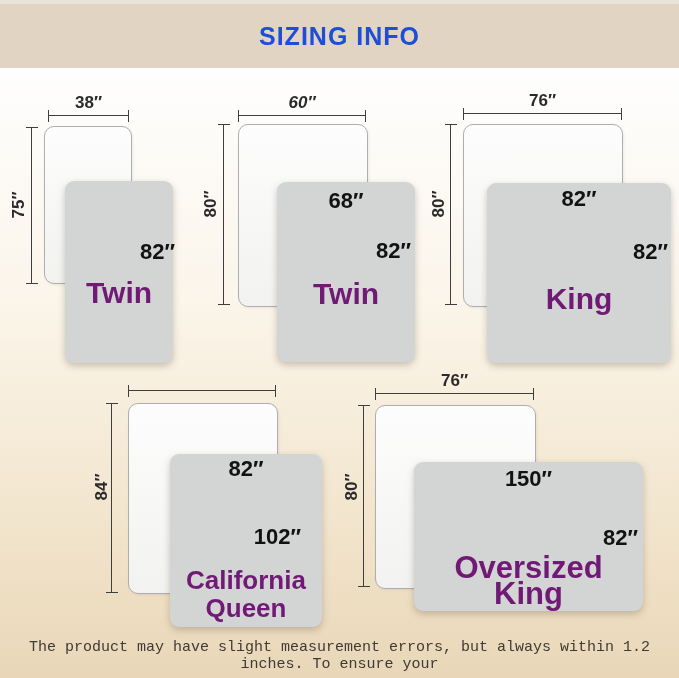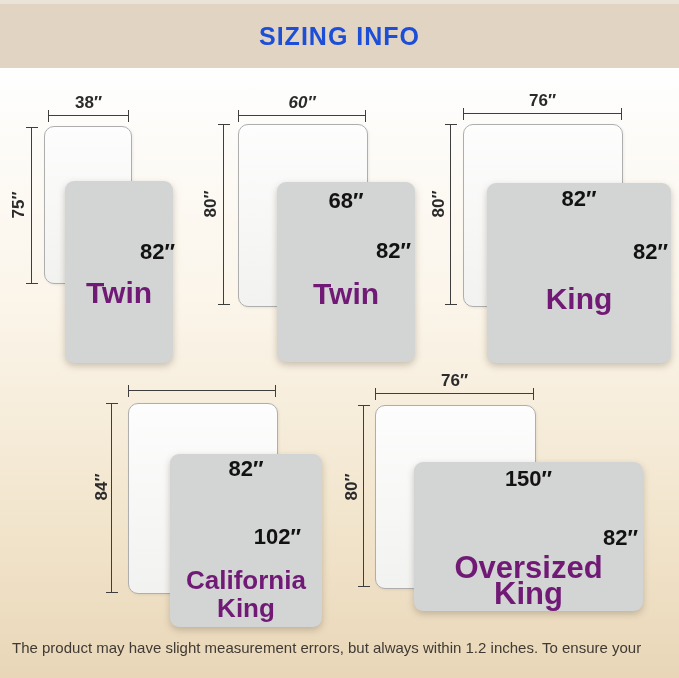--- a/index.html
+++ b/index.html
@@ -104,22 +104,22 @@
   .over .dim-h-label{left:375px;top:371px;width:159px;}
   .over .dim-v{left:363px;top:405px;height:182px;}
   .over .dim-v-label{left:321px;top:478px;}
   .over .bed{left:375px;top:405px;width:159px;height:182px;}
   .over .blanket{left:414px;top:462px;width:229px;height:149px;}
   .over .bw{top:4px;}
   .over .bl{top:63px;right:5px;}
   .over .bname{top:93px;font-size:31px;line-height:26px;}
   
   #footer{
-    position:absolute;left:12px;right:0;top:639px;text-align:left;
-    color:#3f3a33;font-size:15px;line-height:17px;
+    position:absolute;left:0;right:0;top:639px;text-align:center;
+    color:#3f3a33;font-size:15px;line-height:17px;font-family:Liberation Mono, monospace;
   }
 </style>
 </head>
 <body>
 
 <div id="stage">
 
   <div id="header">
     <div class="title">SIZING INFO</div>
   </div>
@@ -181,21 +181,21 @@
     <div class="dim-v"></div>
     <div class="dim-v-label">84″</div>
     <div class="bed">
       
       
     </div>
     <div class="blanket">
       <div class="bw">82″</div>
       <div class="bl">102″</div>
       <div class="bname">California
-King</div>
+Queen</div>
     </div>
   </div>
 
   <div class="group over">
     <div class="dim-h"></div>
     <div class="dim-h-label">76″</div>
     <div class="dim-v"></div>
     <div class="dim-v-label">80″</div>
     <div class="bed">
       

